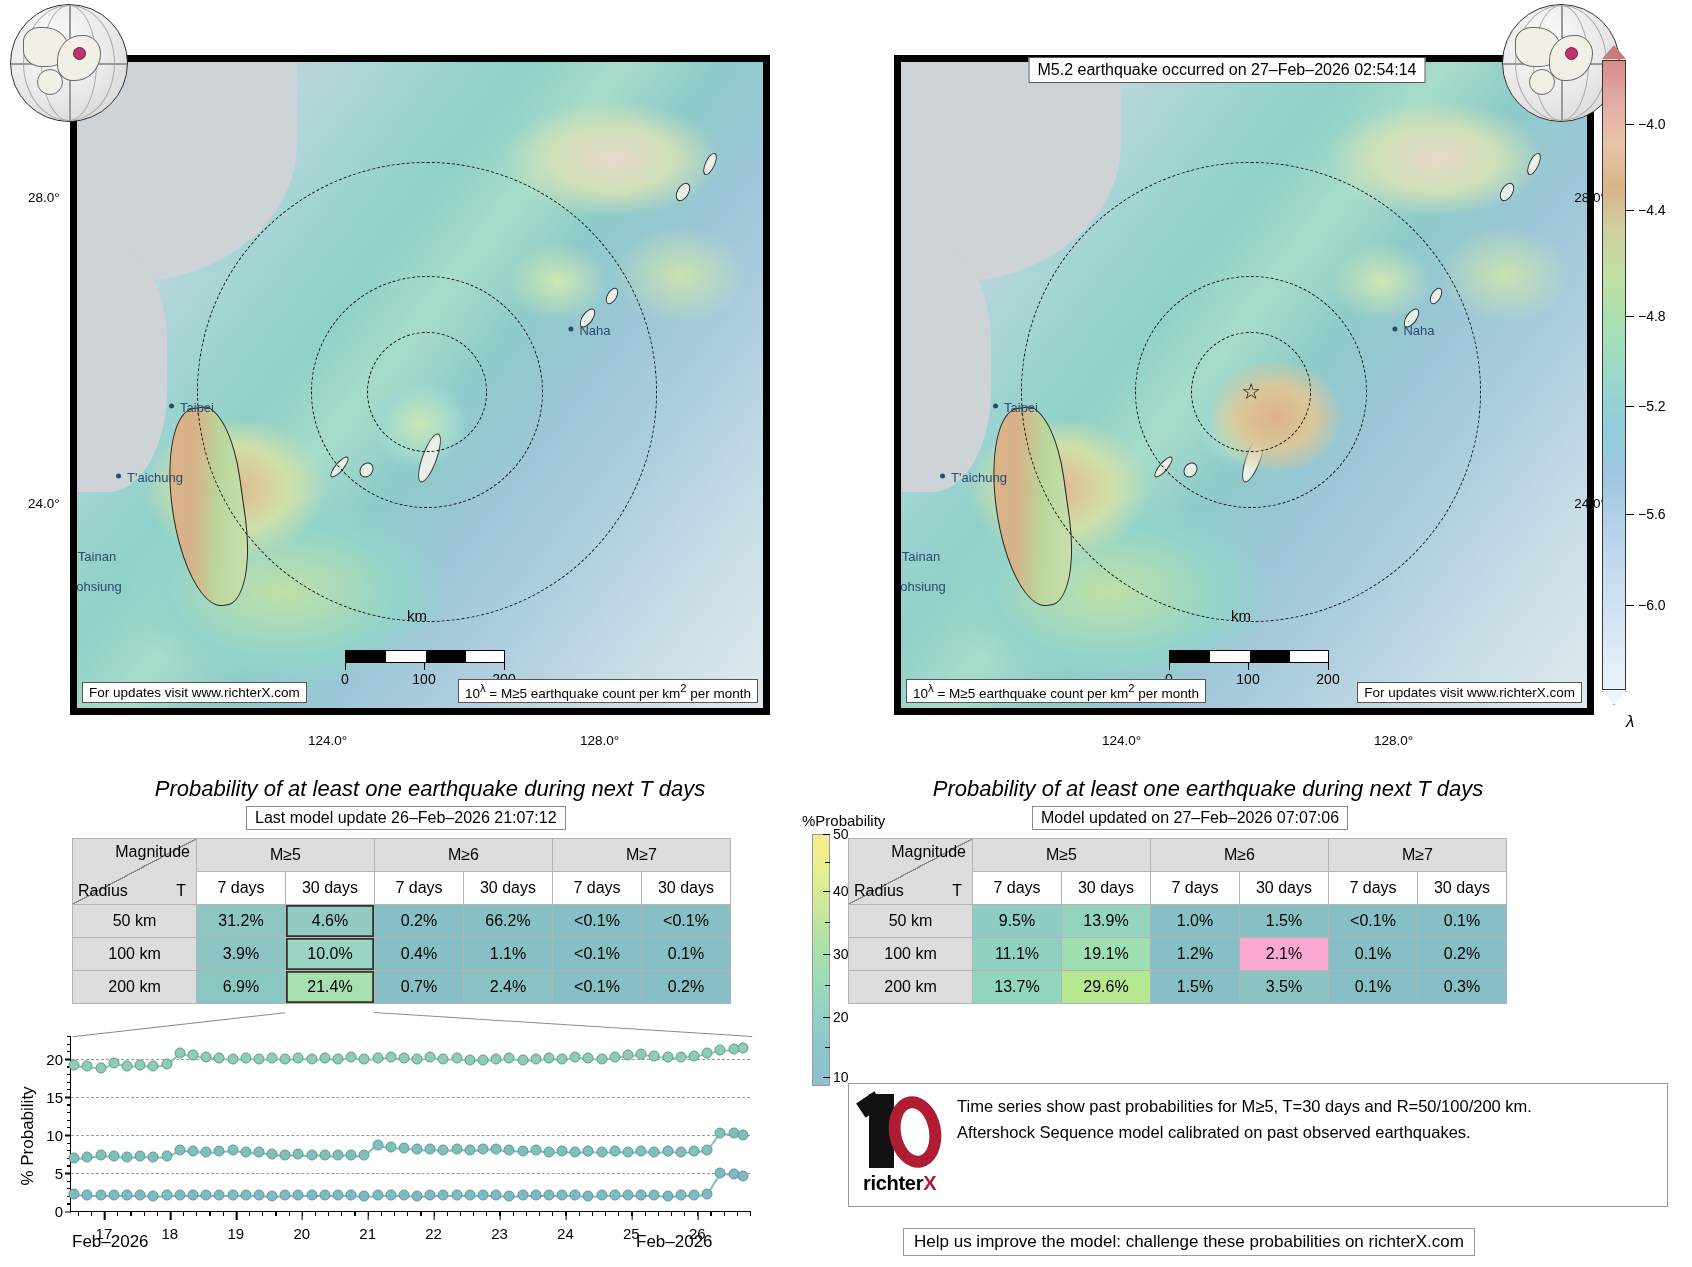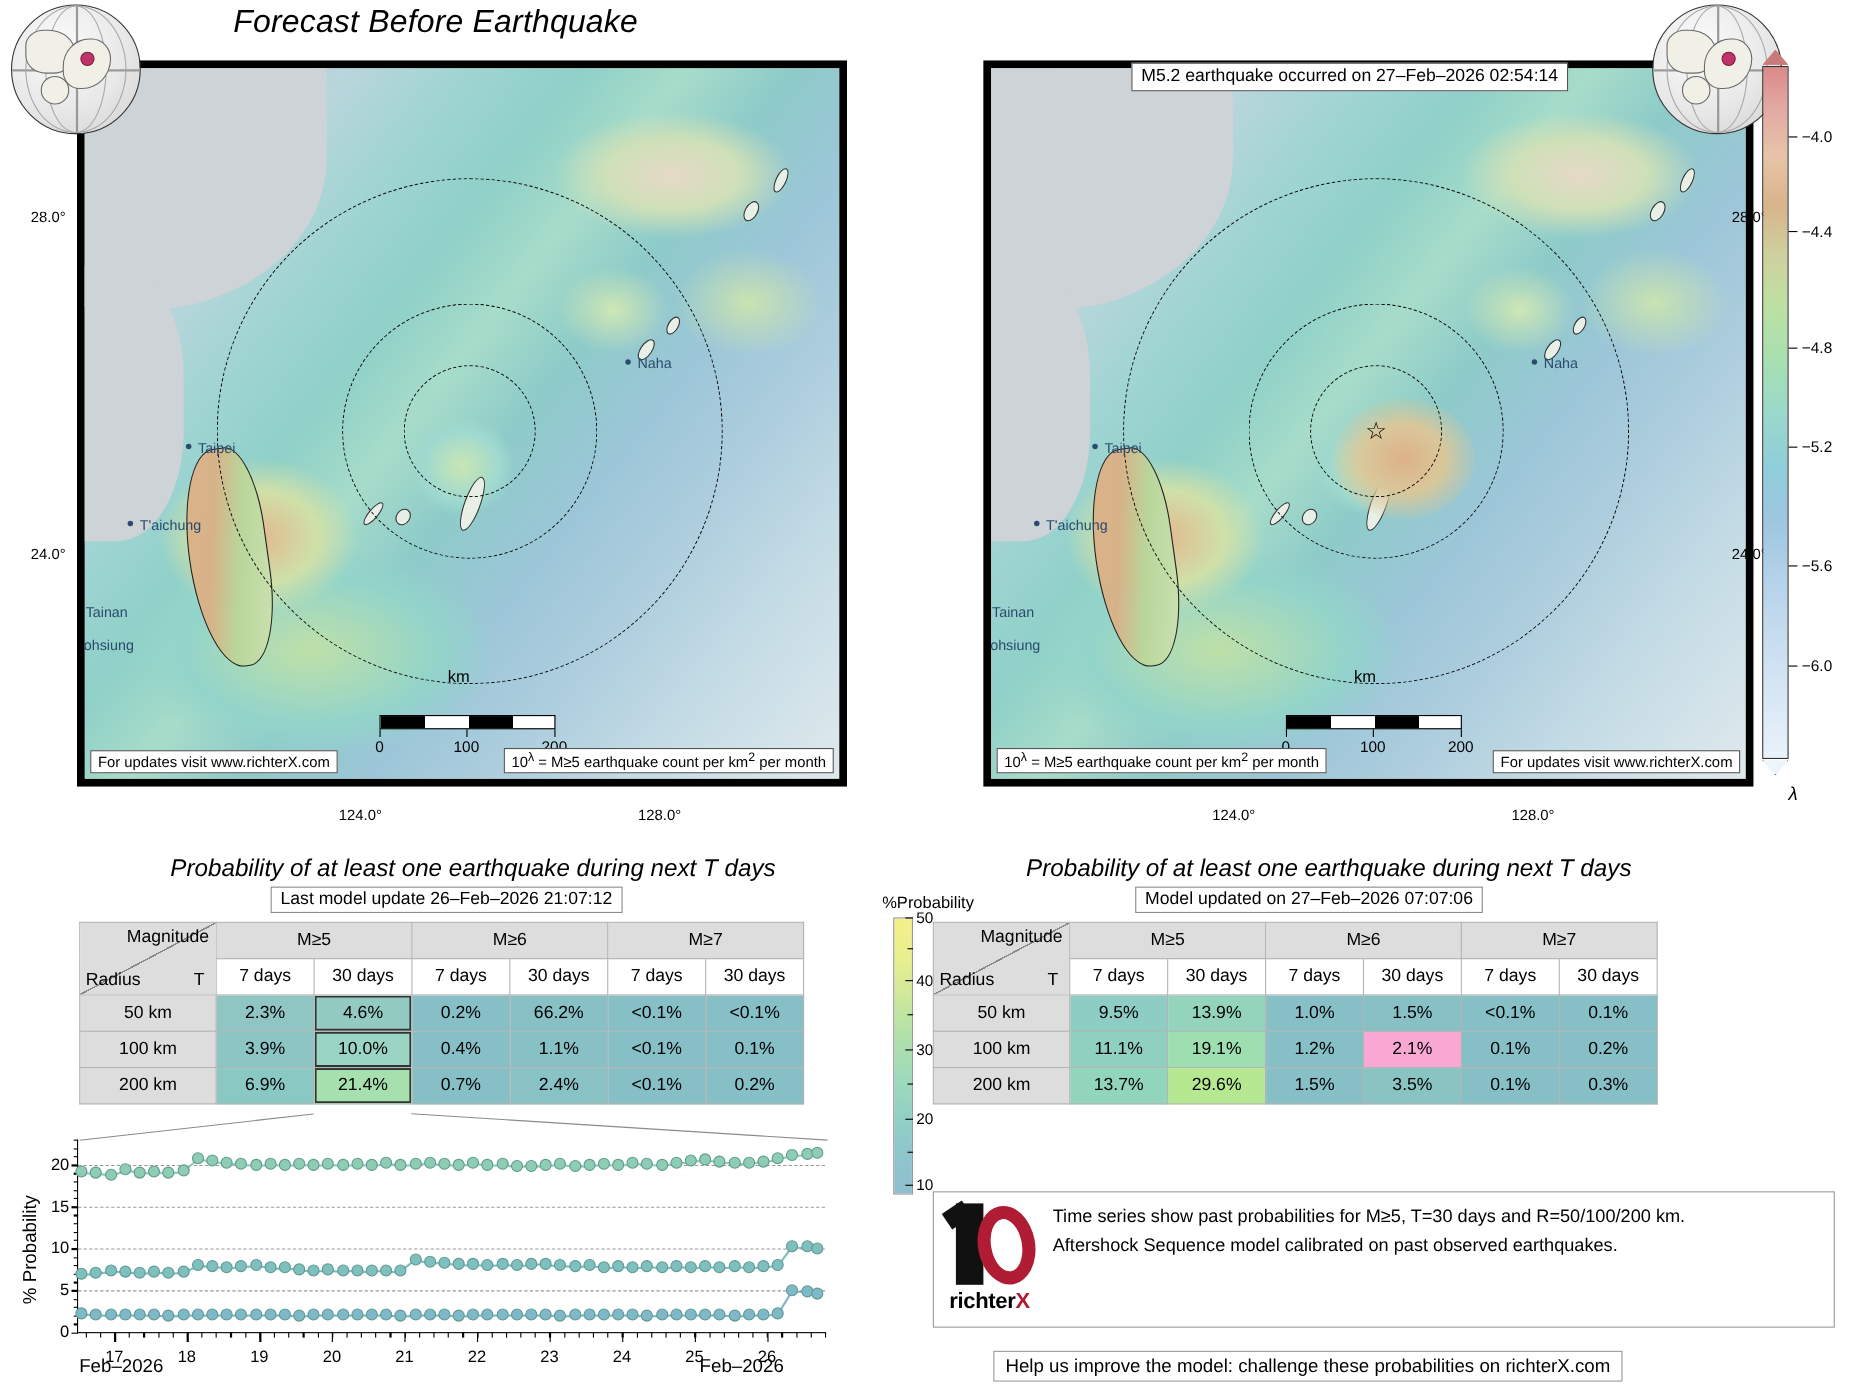--- a/index.html
+++ b/index.html
@@ -310,21 +310,20 @@
   .helpbar {
     position:absolute; left:903px; top:1228px;
     border:1px solid #9a9a9a; background:#fff;
     font-size:17px; padding:3px 10px; white-space:nowrap;
   }
 </style>
 </head>
 <body>
 
 <div class="map-panel map-left">
-  <div class="map-title">Forecast Before Earthquake</div>
 
   <div class="map-frame">
     <div class="vtick l"></div>
     <div class="vtick r"></div>
     <div class="ocean"></div>
     <div class="landmass land-china"></div>
     <div class="landmass land-china2"></div>
     <div class="taiwan"></div>
     <div class="ryukyu" style="left:258px;top:392px;transform:rotate(40deg);"></div>
     <div class="ryukyu" style="left:283px;top:400px;transform:rotate(35deg);width:13px;height:16px;"></div>
@@ -488,21 +487,21 @@
   <tr>
     <td>7 days</td>
     <td>30 days</td>
     <td>7 days</td>
     <td>30 days</td>
     <td>7 days</td>
     <td>30 days</td>
   </tr>
   <tr>
     <td class="rowhdr">50 km</td>
-    <td class="val" style="background:#8fc5c3;">2.3%</td>
+    <td class="val" style="background:#8fc5c3;">31.2%</td>
     <td class="val hl" style="background:#93cbc2;">4.6%</td>
     <td class="val" style="background:#86bfc6;">0.2%</td>
     <td class="val" style="background:#87c0c5;">66.2%</td>
     <td class="val" style="background:#86bfc6;">&lt;0.1%</td>
     <td class="val" style="background:#86bfc6;">&lt;0.1%</td>
   </tr>
   <tr>
     <td class="rowhdr">100 km</td>
     <td class="val" style="background:#8cc5c4;">3.9%</td>
     <td class="val hl" style="background:#9ad4c2;">10.0%</td>

